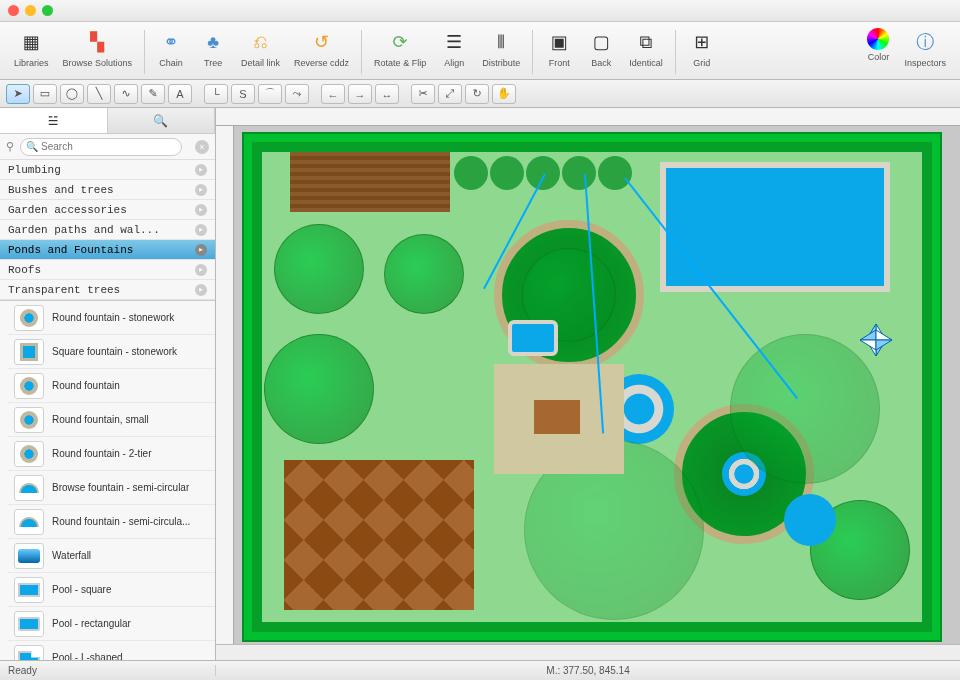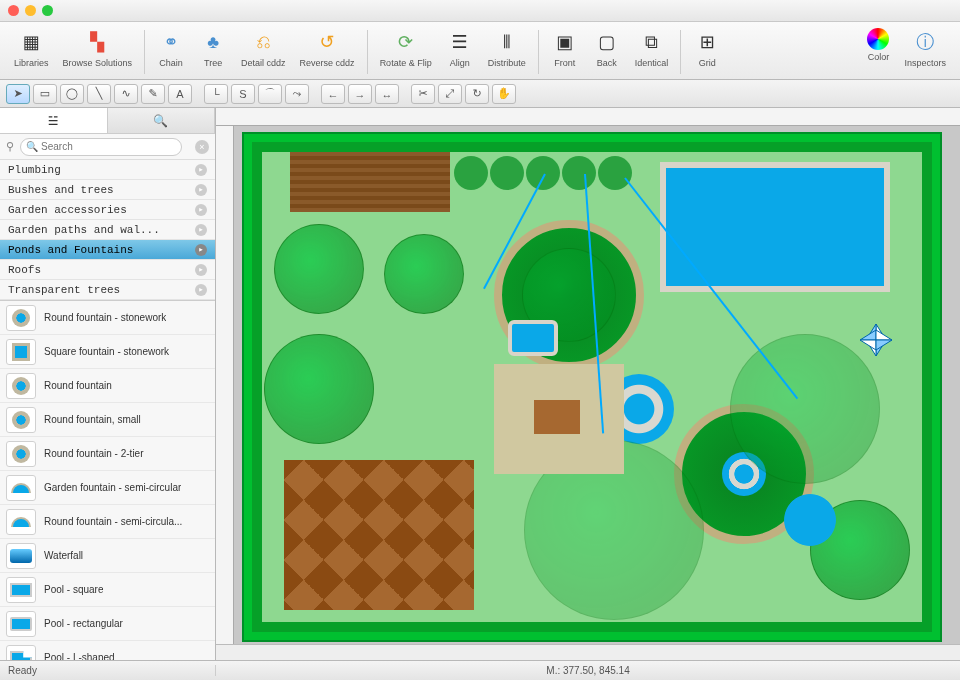--- a/index.html
+++ b/index.html
@@ -39,21 +39,21 @@
     .search-wrap { position:relative; flex:1; }
     .search-wrap .mag { position:absolute; left:6px; top:3px; font-size:10px; color:#999; }
     .clear { width:14px; height:14px; border-radius:50%; background:#ccc; color:#fff; display:flex; align-items:center; justify-content:center; font-size:9px; cursor:pointer;}
     
     .cat-list { border-bottom:1px solid #ccc;font-family:Liberation Mono, monospace; }
     .cat { height:20px; display:flex; align-items:center; justify-content:space-between; padding:0 8px; border-bottom:1px solid #e4e4e4; cursor:pointer; font-size:11px; color:#333;}
     .cat.sel { background: linear-gradient(#7ec8e8,#4aa8d8); color:#000; }
     .cat .exp { width:12px; height:12px; border-radius:50%; background:#ccc; color:#fff; font-size:9px; display:flex; align-items:center; justify-content:center;}
     .cat.sel .exp { background:#888; }
     
-    .shape-list { flex:1; overflow-y:auto; }
+    .shape-list { flex:1; overflow-y:auto;margin-left:8px; }
     .shape { height:34px; display:flex; align-items:center; padding:0 6px; border-bottom:1px solid #e8e8e8; gap:8px; cursor:grab; }
     .shape-icon { width:30px; height:26px; border:1px solid #d0d0d0; border-radius:3px; background:#fff; display:flex; align-items:center; justify-content:center; }
     .shape-name { font-size:10px; color:#333; white-space:nowrap; overflow:hidden; text-overflow:ellipsis; }
     
     
     .canvas-wrap { flex:1; background:#d0d0d0; position:relative; display:flex; flex-direction:column;}
     .ruler-h { height:18px; background:#f4f4f4; border-bottom:1px solid #aaa; }
     .canvas-inner { flex:1; display:flex; }
     .ruler-v { width:18px; background:#f4f4f4; border-right:1px solid #aaa; }
     .canvas { flex:1; background:#c8c8c8; position:relative; overflow:hidden; }
@@ -123,21 +123,21 @@
   <div class="tool-item">
     <div class="tool-icon" style="color:#4a90d0">⚭</div>
     <div class="tool-label">Chain</div>
   </div>
   <div class="tool-item">
     <div class="tool-icon" style="color:#4a90d0">♣</div>
     <div class="tool-label">Tree</div>
   </div>
   <div class="tool-item">
     <div class="tool-icon" style="color:#f0a020">⎌</div>
-    <div class="tool-label">Detail cddz</div>
+    <div class="tool-label">Detail link</div>
   </div>
   <div class="tool-item">
     <div class="tool-icon" style="color:#f0a020">↺</div>
     <div class="tool-label">Reverse cddz</div>
   </div>
   <div class="tool-sep"></div>
   <div class="tool-item">
     <div class="tool-icon" style="color:#60b060">⟳</div>
     <div class="tool-label">Rotate &amp; Flip</div>
   </div>
@@ -275,21 +275,21 @@
         <div class="shape">
           <div class="shape-icon">
             <div class="si-round"></div>
           </div>
           <div class="shape-name">Round fountain - 2-tier</div>
         </div>
         <div class="shape">
           <div class="shape-icon">
             <div class="si-semi"></div>
           </div>
-          <div class="shape-name">Garden fountain - semi-circular</div>
+          <div class="shape-name">Browse fountain - semi-circular</div>
         </div>
         <div class="shape">
           <div class="shape-icon">
             <div class="si-semi"></div>
           </div>
           <div class="shape-name">Round fountain - semi-circula...</div>
         </div>
         <div class="shape">
           <div class="shape-icon">
             <div class="si-wave"></div>

